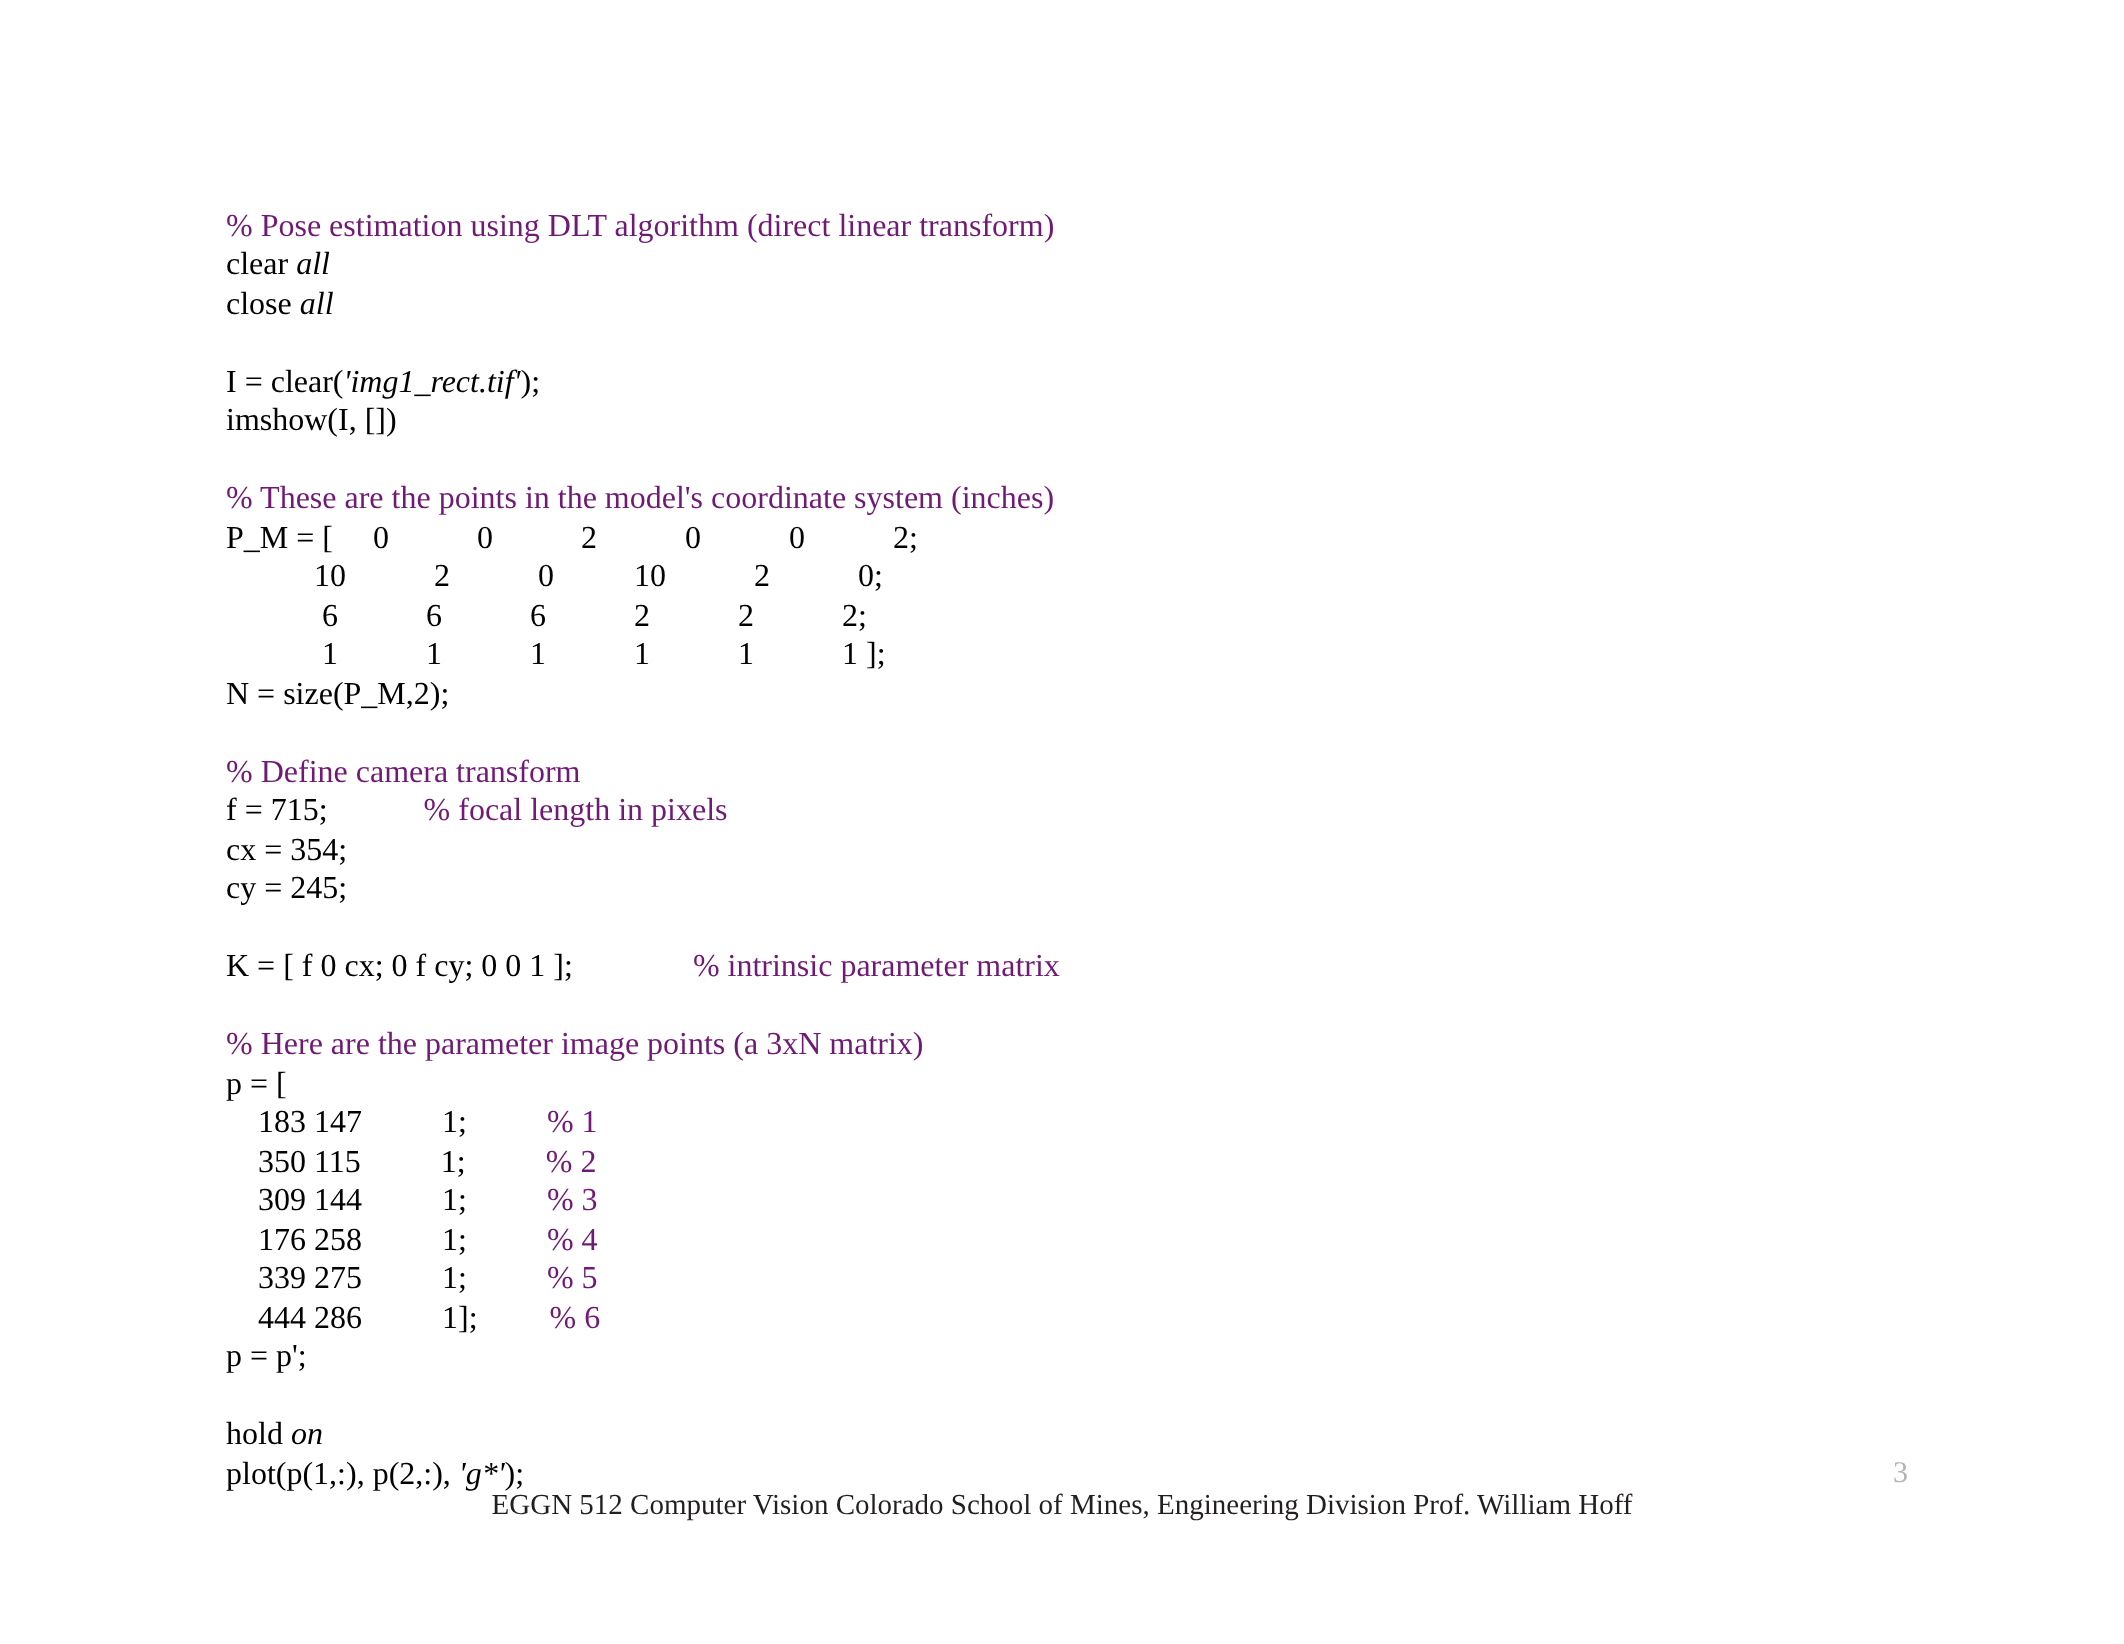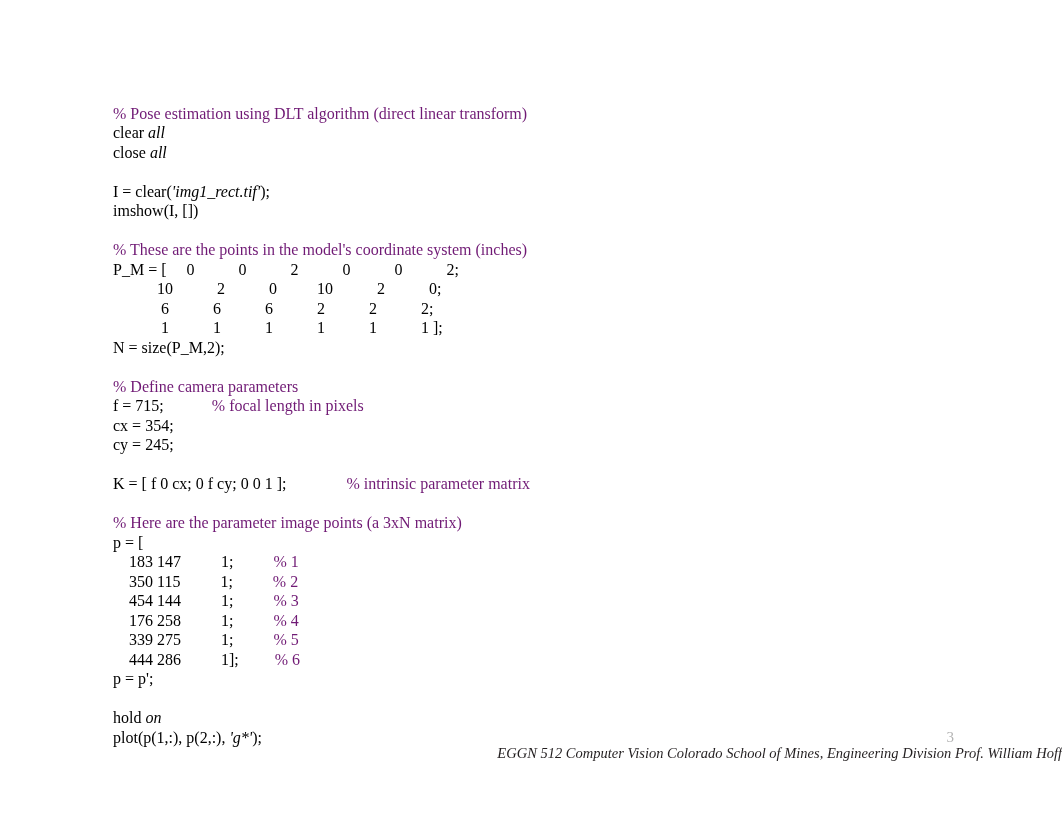--- a/index.html
+++ b/index.html
@@ -19,24 +19,23 @@
       white-space: pre;
     }
     .k-green { color: #701a75; }
     .k-purple { color: #000000; font-style: italic; }
     .k-black { color: #000; font-family: Liberation Serif, serif; }
     .footer {
       position: absolute;
       bottom: 60px;
       left: 0;
       width: 100%;
-      text-align: right;
+      text-align: center;
       font-size: 14.5px;
       color: #231f20;
-      font-style: italic;
     }
     .page-num {
       position: absolute;
       right: 108px;
       bottom: 76px;
       font-size: 15px;
       color: #b3b3b3;
     }
   </style>
 </head>
@@ -50,32 +49,32 @@
 <span class="k-black">I = clear(</span><span class="k-purple">'img1_rect.tif'</span><span class="k-black">);</span>
 <span class="k-black">imshow(I, [])</span>
 
 <span class="k-green">% These are the points in the model's coordinate system (inches)</span>
 <span class="k-black">P_M = [     0           0           2           0           0           2;</span>
 <span class="k-black">           10           2           0          10           2           0;</span>
 <span class="k-black">            6           6           6           2           2           2;</span>
 <span class="k-black">            1           1           1           1           1           1 ];</span>
 <span class="k-black">N = size(P_M,2);</span>
 
-<span class="k-green">% Define camera parameters</span>
+<span class="k-green">% Define camera transform</span>
 <span class="k-black">f = 715;            </span><span class="k-green">% focal length in pixels</span>
 <span class="k-black">cx = 354;</span>
 <span class="k-black">cy = 245;</span>
 
 <span class="k-black">K = [ f 0 cx; 0 f cy; 0 0 1 ];               </span><span class="k-green">% intrinsic parameter matrix</span>
 
 <span class="k-green">% Here are the parameter image points (a 3xN matrix)</span>
 <span class="k-black">p = [</span>
 <span class="k-black">    183 147          1;          </span><span class="k-green">% 1</span>
 <span class="k-black">    350 115          1;          </span><span class="k-green">% 2</span>
-<span class="k-black">    454 144          1;          </span><span class="k-green">% 3</span>
+<span class="k-black">    309 144          1;          </span><span class="k-green">% 3</span>
 <span class="k-black">    176 258          1;          </span><span class="k-green">% 4</span>
 <span class="k-black">    339 275          1;          </span><span class="k-green">% 5</span>
 <span class="k-black">    444 286          1];         </span><span class="k-green">% 6</span>
 <span class="k-black">p = p';</span>
 
 <span class="k-black">hold </span><span class="k-purple">on</span>
 <span class="k-black">plot(p(1,:), p(2,:), </span><span class="k-purple">'g*'</span><span class="k-black">);</span>
 </div>
 
 <div class="page-num">3</div>

